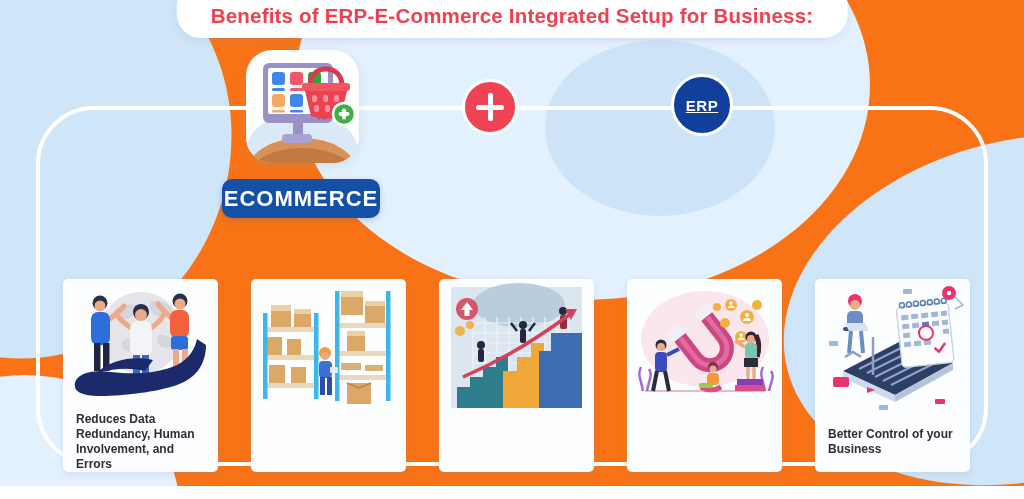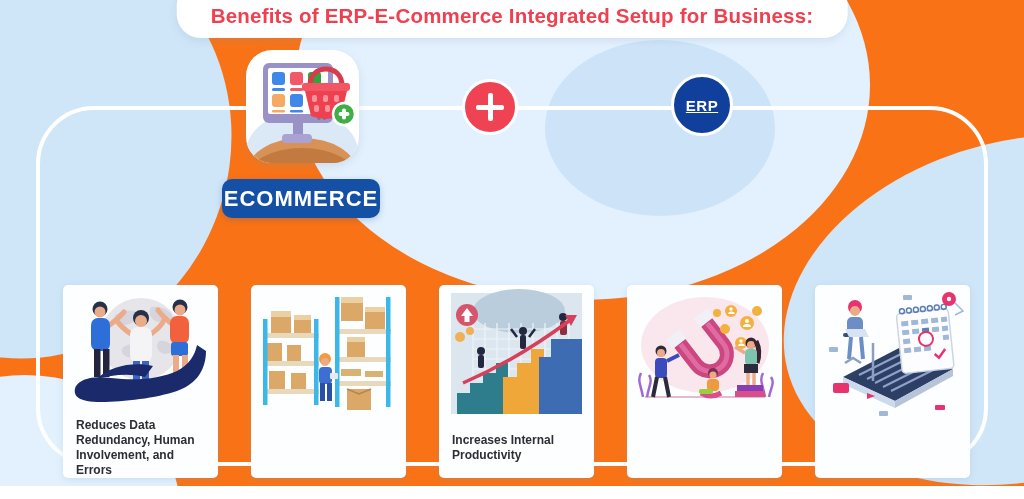--- a/index.html
+++ b/index.html
@@ -45,21 +45,21 @@
                display:flex; align-items:center; justify-content:center;
                color:#ffffff; font-weight:bold; font-size:15px; letter-spacing:.5px;text-decoration:underline; }
 
   
   .ecom-label { position:absolute; left:222px; top:179px; width:158px; height:39px;
                 background:#1450a5; border-radius:10px; display:flex; align-items:center;
                 justify-content:center; color:#ffffff; font-weight:bold; font-size:22px;
                 letter-spacing:1px; box-shadow:0 2px 6px rgba(40,80,150,.25); }
 
   
-  .cards { position:absolute; left:63px; top:285px; display:flex; gap:33px; }
+  .cards { position:absolute; left:63px; top:279px; display:flex; gap:33px; }
   .card { width:155px; height:193px; background:#fdfeff; border-radius:5px; overflow:hidden;
           box-shadow:0 2px 7px rgba(120,150,190,.20); display:flex; flex-direction:column; }
   .illus { width:155px; height:137px; flex:0 0 auto; }
   .illus svg { display:block; }
   .caption { height:56px; display:flex; align-items:center; padding:0 9px 4px 13px; }
   .caption span { font-size:12px; font-weight:bold; color:#2d2d36; line-height:1.24; }
 
   .bottom-strip { position:absolute; left:0; bottom:0; width:1024px; height:13px; background:#ffffff; }
 </style>
 </head>
@@ -254,23 +254,20 @@
             <path d="M78,52 L72,44 M90,52 L96,44" stroke="#232840" stroke-width="2.5"></path>
           </g>
           <g>
             <circle cx="124" cy="32" r="4" fill="#232840"></circle>
               <rect x="121" y="36" width="7" height="14" rx="2" fill="#8c2f3f"></rect>
           </g>
           <path d="M24,98 C52,86 84,70 130,36" stroke="#d6405a" stroke-width="3.5" fill="none"></path>
           <path d="M126,30 L138,30 L132,41 Z" fill="#d6405a"></path>
         </svg>
       </div>
-      <div class="caption">
-        <span>Increases Internal Productivity</span>
-      </div>
     </div>
 
     <div class="card">
       <div class="illus">
         <svg width="155" height="137" viewBox="0 0 155 137">
           <ellipse cx="78" cy="60" rx="64" ry="48" fill="#fae7ee"></ellipse>
           <path d="M18,112 H138" stroke="#e3bcce" stroke-width="2"></path>
           <g stroke="#a06ad6" stroke-width="2.5" fill="none">
             <path d="M16,112 C14,100 10,96 14,88 M20,112 C22,100 26,96 22,90"></path>
             <path d="M138,112 C136,100 132,96 136,88 M142,112 C144,102 148,98 144,92"></path>
@@ -384,18 +381,21 @@
             <path d="M52,108 l8,3 l-8,3 Z"></path>
             <rect x="120" y="120" width="10" height="5" rx="1"></rect>
           </g>
           <g fill="#9fb8d8">
             <rect x="14" y="62" width="9" height="5" rx="1"></rect>
               <rect x="88" y="10" width="9" height="5" rx="1"></rect>
               <rect x="64" y="126" width="9" height="5" rx="1"></rect>
           </g>
         </svg>
       </div>
+      <div class="caption">
+        <span>Better Control of your Business</span>
+      </div>
     </div>
 
   </div>
 
   <div class="bottom-strip"></div>
 </div>
 
 </body></html>

